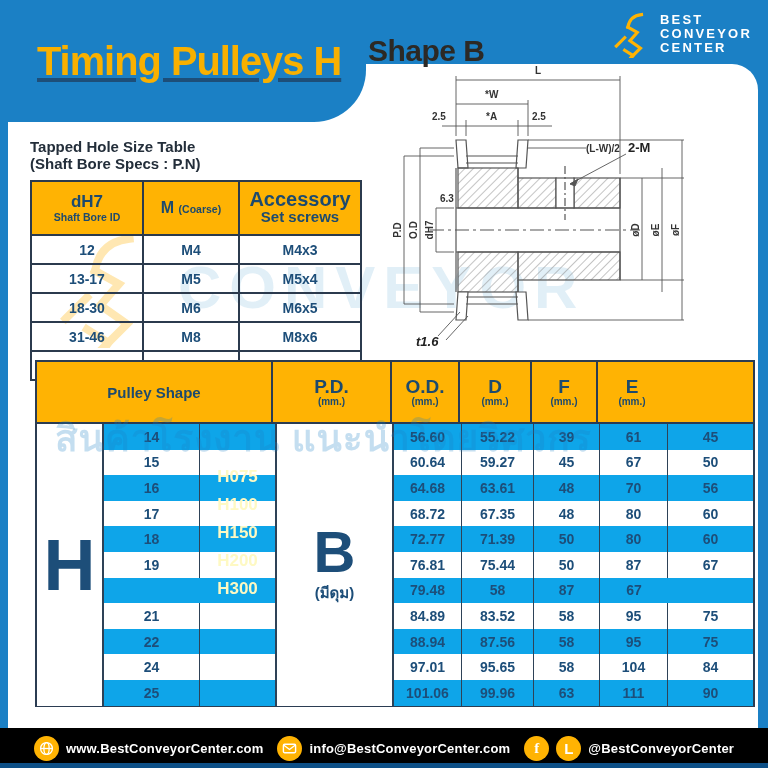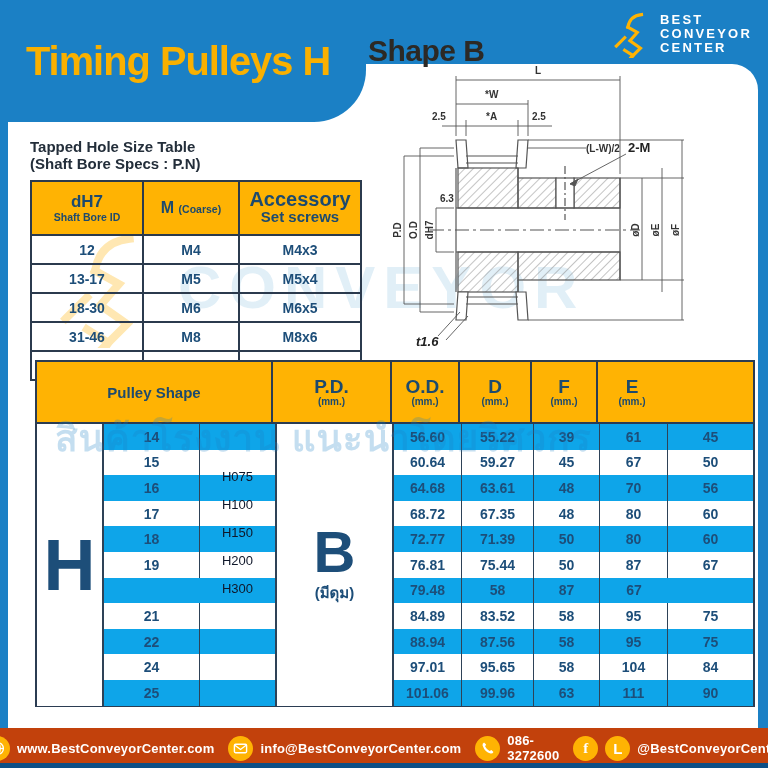--- a/index.html
+++ b/index.html
@@ -11,21 +11,21 @@
     color:#1d4e79;
   }
   
   .white-panel {
     position:absolute; left:8px; top:64px; width:750px; height:664px;
     background:#ffffff; border-radius:0 26px 0 0; z-index:0;
   }
   .title-banner {
     position:absolute; left:0; top:0; width:366px; height:122px;
     background:#1b80c5; border-radius:0 0 52px 0; z-index:4;
-    display:flex; align-items:center; padding-left:26px;
+    display:flex; align-items:center; padding-left:37px;text-decoration:underline;
   }
   .page-title {
     color:#f9b000; font-size:41px; font-weight:900; letter-spacing:-1px;
     transform:scaleX(0.97); transform-origin:left center;
   }
   .logo {
     position:absolute; right:16px; top:8px; height:52px; z-index:4;
     display:flex; align-items:center; gap:8px;
   }
   .logo-text { color:#ffffff; font-weight:800; font-size:13px; line-height:14px; letter-spacing:2.2px; }
@@ -84,23 +84,23 @@
   .m-row.tint { background:#0ea5e9; }
   .m-cell { display:flex; align-items:center; justify-content:center; font-size:14px; font-weight:800; color:#1d4e79; border-right:1.5px solid #2e4257; }
   .m-cell.no-r { border-right:none; }
   .overlay-col { position:absolute; top:0; bottom:0; background:#ffffff; z-index:2; display:flex; flex-direction:column; align-items:center; justify-content:center; }
   .type-col { left:0; width:67px; border-right:2px solid #2e4257; }
   .type-letter { font-size:72px; font-weight:900; color:#1d4e79; line-height:70px; }
   .shape-col { left:238px; width:119px; border-left:2px solid #2e4257; border-right:2px solid #2e4257; }
   .shape-letter { font-size:58px; font-weight:900; color:#1d4e79; line-height:54px; }
   .shape-note { font-size:15px; font-weight:800; color:#1d4e79; margin-top:2px; }
   .belt-list { position:absolute; left:163px; width:75px; top:44px; z-index:2; display:flex; flex-direction:column; gap:10px; align-items:center; }
-  .belt-item { font-size:13px; font-weight:400; color:#0f172a; line-height:18px; }
-  
-  .footer { position:absolute; left:0; right:0; bottom:0; height:40px; background:#c2410c; z-index:6;
+  .belt-item { font-size:17px; font-weight:700; color:#fef9c3; line-height:18px; }
+  
+  .footer { position:absolute; left:0; right:0; bottom:0; height:40px; background:#000000; z-index:6;
     display:flex; align-items:center; justify-content:center; gap:14px; }
   .footer-strip { position:absolute; left:0; right:0; bottom:0; height:5px; background:#0d4f86; }
   .f-item { display:flex; align-items:center; gap:7px; }
   .f-label { color:#ffffff; font-weight:800; font-size:13px; letter-spacing:0.2px; }
   .f-ico { width:25px; height:25px; border-radius:50%; background:#ffb303; display:flex; align-items:center; justify-content:center; flex:none; }
   .f-glyph { color:#ffffff; font-weight:900; font-size:15px; font-family:"Liberation Serif", serif; }
 </style>
 </head>
 <body>
 
@@ -462,28 +462,20 @@
     <span class="f-ico">
       <svg width="15" height="15" viewBox="0 0 16 16" fill="none" stroke="#fff" stroke-width="1.5">
         <rect x="1.5" y="3.5" width="13" height="9" rx="1.2"></rect>
           <polyline points="2,4.5 8,9 14,4.5"></polyline>
       </svg>
     </span>
     <span class="f-label">info@BestConveyorCenter.com</span>
   </div>
   <div class="f-item">
     <span class="f-ico">
-      <svg width="14" height="14" viewBox="0 0 16 16" fill="#fff">
-        <path d="M3.5 1.8 L5.8 4.1 L4.7 6.2 Q6.5 9.6 9.8 11.3 L11.9 10.2 L14.2 12.5 Q13.2 14.6 10.9 14.2 Q4.4 12.8 1.8 5.1 Q1.3 2.8 3.5 1.8 Z"></path>
-      </svg>
-    </span>
-    <span class="f-label">086-3272600</span>
-  </div>
-  <div class="f-item">
-    <span class="f-ico">
       <span class="f-glyph">f</span>
     </span>
     <span class="f-ico">
       <span class="f-glyph" style="font-family:'Liberation Sans',sans-serif">L</span>
     </span>
     <span class="f-label">@BestConveyorCenter</span>
   </div>
   <div class="footer-strip"></div>
 </div>
 

